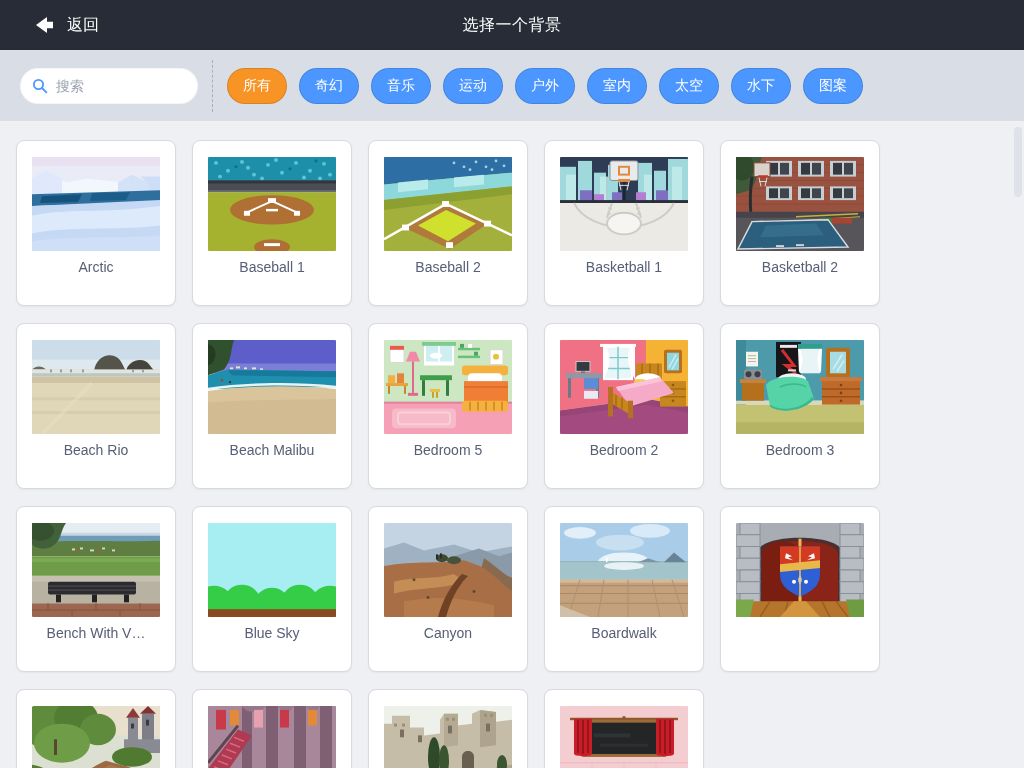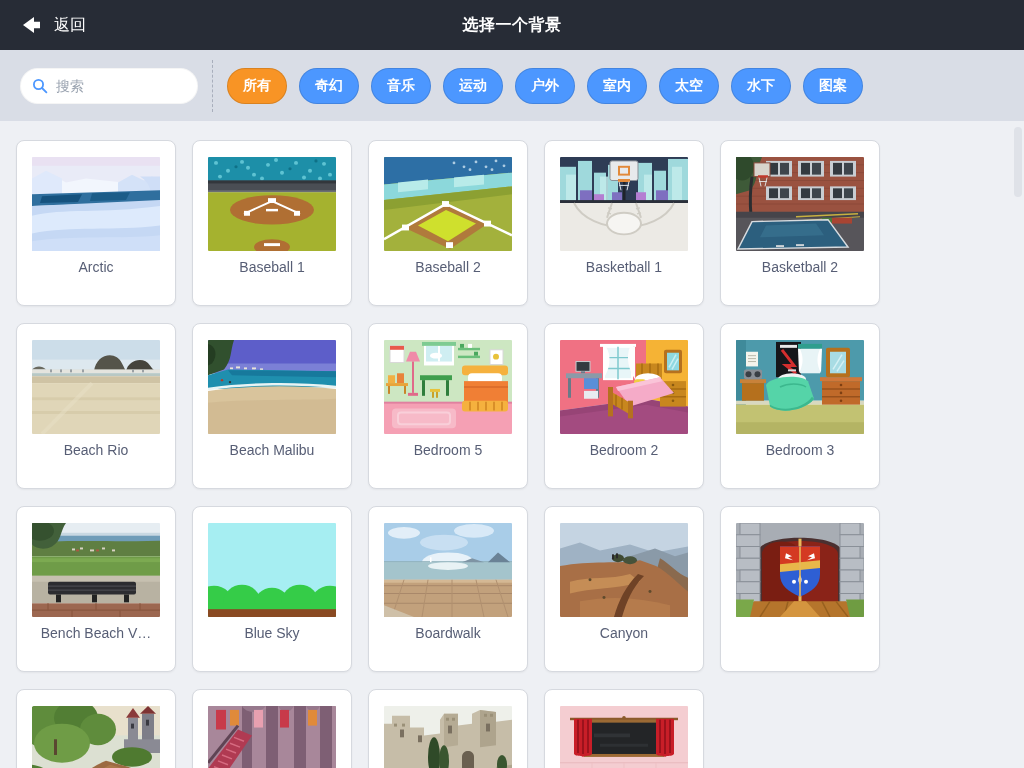--- a/index.html
+++ b/index.html
@@ -9,34 +9,34 @@
     --tag-blue:#4c97ff;
     --tag-active:#f89425;
     --label-text:#575e75;
   }
   *{margin:0;padding:0;box-sizing:border-box;}
   html,body{width:1024px;height:768px;overflow:hidden;}
   body{font-family:"Liberation Sans","DejaVu Sans",sans-serif;background:var(--content-bg);}
 
   
   .topbar{height:50px;background:var(--header-bg);display:flex;align-items:center;position:relative;color:#fff;}
-  .back-button{position:absolute;left:3px;top:0;height:100%;display:flex;align-items:center;gap:11px;padding:0 18px;cursor:pointer;}
+  .back-button{position:absolute;left:16px;top:0;height:100%;display:flex;align-items:center;gap:11px;padding:0 18px;cursor:pointer;}
   .back-button svg{display:block;}
   .back-label{font-size:16px;}
-  .page-title{margin:0 auto;font-size:16px;font-weight:bold;letter-spacing:.5px;}
+  .page-title{margin:0 auto;font-size:16px;font-weight:normal;letter-spacing:.5px;}
 
   
   .filterbar{height:71px;background:var(--filter-bg);display:flex;align-items:center;padding-left:20px;}
   .search-box{width:178px;height:36px;background:#fff;border-radius:18px;display:flex;align-items:center;padding:0 12px;gap:8px;flex:none;box-shadow:inset 0 0 0 1px rgba(0,0,0,0.04);}
   .search-box svg{flex:none;display:block;}
   .search-input{border:none;outline:none;background:transparent;font-size:14px;color:#575e75;width:100%;font-family:inherit;}
   .search-input::placeholder{color:#9aa3b0;}
   .filter-divider{height:52px;border-left:1px dashed #a8aebc;margin:0 14px;flex:none;}
   .tags{display:flex;gap:12px;align-items:center;}
-  .tag{height:36px;padding:0 15px;border-radius:18px;background:var(--tag-blue);color:#fff;font-size:14px;font-weight:bold;border:1px solid rgba(0,0,0,0.12);display:flex;align-items:center;cursor:pointer;font-family:inherit;white-space:nowrap;}
+  .tag{height:36px;padding:0 15px;border-radius:18px;background:var(--tag-blue);color:#fff;font-size:14px;font-weight:normal;border:1px solid rgba(0,0,0,0.12);display:flex;align-items:center;cursor:pointer;font-family:inherit;white-space:nowrap;}
   .tag.active{background:var(--tag-active);}
 
   
   .content{position:relative;height:647px;background:var(--content-bg);overflow:hidden;}
   .grid{display:grid;grid-template-columns:repeat(5,160px);column-gap:16px;row-gap:17px;padding:19px 0 0 16px;}
   .card{width:160px;height:166px;background:#fff;border:1px solid #d6d9df;border-radius:8px;box-shadow:0 1px 2px rgba(0,0,0,0.05);cursor:pointer;overflow:hidden;}
   .thumb{width:128px;height:94px;margin:16px auto 0;}
   .thumb svg{width:100%;height:100%;display:block;border-radius:1px;}
   .card-label{margin-top:8px;text-align:center;font-size:14px;color:var(--label-text);white-space:nowrap;overflow:hidden;text-overflow:ellipsis;padding:0 8px;}
 
@@ -481,41 +481,64 @@
             <rect y="82" width="128" height="14" fill="#9c6750"></rect>
             <path d="M0 89 H128" stroke="#8a573f" stroke-width="1.2"></path>
             <path d="M16 82 V89 M40 89 V96 M64 82 V89 M88 89 V96 M108 82 V89" stroke="#8a573f" stroke-width="1.2"></path>
             <rect x="16" y="60" width="88" height="13" rx="2" fill="#2c2c30"></rect>
             <path d="M16 64.5 H104 M16 68.5 H104" stroke="#48484e" stroke-width="1.3"></path>
             <rect x="24" y="73" width="5" height="8" fill="#222222"></rect>
             <rect x="60" y="73" width="5" height="8" fill="#222222"></rect>
             <rect x="92" y="73" width="5" height="8" fill="#222222"></rect>
           </svg>
         </div>
-    <div class="card-label">Bench Beach V…</div>
+    <div class="card-label">Bench With V…</div>
   </div>
 
   <div class="card">
     <div class="thumb">
           <svg viewBox="0 0 128 96" preserveAspectRatio="none">
             <rect width="128" height="96" fill="#a6eef2"></rect>
             <g fill="#35cc48">
               <circle cx="6" cy="84" r="20"></circle>
               <circle cx="34" cy="82" r="19"></circle>
               <circle cx="64" cy="84" r="18"></circle>
               <circle cx="92" cy="82" r="19"></circle>
               <circle cx="122" cy="84" r="20"></circle>
             </g>
             <rect y="82" width="128" height="8" fill="#35cc48"></rect>
             <rect y="88" width="128" height="8" fill="#8a4a22"></rect>
           </svg>
         </div>
     <div class="card-label">Blue Sky</div>
   </div>
 
+
+  <div class="card">
+    <div class="thumb">
+          <svg viewBox="0 0 128 96" preserveAspectRatio="none">
+            <rect width="128" height="34" fill="#c5d4e2"></rect>
+            <path d="M0 26 L20 20 L40 28 L70 22 L95 30 L128 24 V44 H0 Z" fill="#9fb2c4"></path>
+            <path d="M70 34 L95 26 L115 34 L128 30 V60 L70 60 Z" fill="#8a9aa8"></path>
+            <path d="M100 36 C110 42 118 52 128 56 V96 H84 Z" fill="#8a6a4e"></path>
+            <path d="M0 44 C30 38 60 42 80 38 L96 44 C110 52 120 64 128 70 V96 H0 Z" fill="#a86f46"></path>
+            <path d="M10 60 C30 54 50 58 70 52 L80 60 C60 68 30 66 10 72 Z" fill="#c89058" opacity=".9"></path>
+            <path d="M20 80 C50 74 80 76 110 84 L110 96 H20 Z" fill="#b87e4e" opacity=".8"></path>
+            <path d="M54 96 C58 80 66 64 78 52 L84 54 C72 66 66 82 62 96 Z" fill="#6f4226"></path>
+            <ellipse cx="58" cy="36" rx="6" ry="4" fill="#3f4a32"></ellipse>
+            <ellipse cx="70" cy="38" rx="7" ry="4" fill="#46523a"></ellipse>
+            <rect x="52" y="32" width="2" height="5" fill="#2a2a2a"></rect>
+            <rect x="56" y="31" width="2" height="5" fill="#2a2a2a"></rect>
+            <circle cx="30" cy="58" r="1.5" fill="#5f4a2c"></circle>
+            <circle cx="90" cy="70" r="1.5" fill="#5f4a2c"></circle>
+            <circle cx="44" cy="76" r="1.5" fill="#5f4a2c"></circle>
+          </svg>
+        </div>
+    <div class="card-label">Canyon</div>
+  </div>
 
   <div class="card">
     <div class="thumb">
           <svg viewBox="0 0 128 96" preserveAspectRatio="none">
             <rect width="128" height="42" fill="#a9cde8"></rect>
             <ellipse cx="20" cy="10" rx="16" ry="6" fill="#e8f2fa" opacity=".9"></ellipse>
             <ellipse cx="90" cy="8" rx="20" ry="7" fill="#ddecf8" opacity=".9"></ellipse>
             <ellipse cx="60" cy="20" rx="24" ry="8" fill="#cfe3f4" opacity=".8"></ellipse>
             <ellipse cx="64" cy="40" rx="26" ry="10" fill="#eef6fb" opacity=".9"></ellipse>
             <rect y="39" width="128" height="1.5" fill="#8fb0ba"></rect>
@@ -525,43 +548,20 @@
             <path d="M104 40 L114 30 L126 40 Z" fill="#6a8296"></path>
             <rect x="46" y="35" width="1.5" height="5" fill="#ffffff"></rect>
             <rect y="58" width="128" height="38" fill="#c2a17c"></rect>
             <rect y="58" width="128" height="3" fill="#d4b894"></rect>
             <path d="M0 64 H128 M0 72 H128 M0 82 H128" stroke="#a8886a" stroke-width="1"></path>
             <path d="M20 58 L8 96 M44 58 L38 96 M68 58 L68 96 M92 58 L100 96 M112 58 L124 96" stroke="#b0906f" stroke-width="1"></path>
             <path d="M0 84 L30 96 H0 Z" fill="#cfc0a8"></path>
           </svg>
         </div>
     <div class="card-label">Boardwalk</div>
-  </div>
-
-  <div class="card">
-    <div class="thumb">
-          <svg viewBox="0 0 128 96" preserveAspectRatio="none">
-            <rect width="128" height="34" fill="#c5d4e2"></rect>
-            <path d="M0 26 L20 20 L40 28 L70 22 L95 30 L128 24 V44 H0 Z" fill="#9fb2c4"></path>
-            <path d="M70 34 L95 26 L115 34 L128 30 V60 L70 60 Z" fill="#8a9aa8"></path>
-            <path d="M100 36 C110 42 118 52 128 56 V96 H84 Z" fill="#8a6a4e"></path>
-            <path d="M0 44 C30 38 60 42 80 38 L96 44 C110 52 120 64 128 70 V96 H0 Z" fill="#a86f46"></path>
-            <path d="M10 60 C30 54 50 58 70 52 L80 60 C60 68 30 66 10 72 Z" fill="#c89058" opacity=".9"></path>
-            <path d="M20 80 C50 74 80 76 110 84 L110 96 H20 Z" fill="#b87e4e" opacity=".8"></path>
-            <path d="M54 96 C58 80 66 64 78 52 L84 54 C72 66 66 82 62 96 Z" fill="#6f4226"></path>
-            <ellipse cx="58" cy="36" rx="6" ry="4" fill="#3f4a32"></ellipse>
-            <ellipse cx="70" cy="38" rx="7" ry="4" fill="#46523a"></ellipse>
-            <rect x="52" y="32" width="2" height="5" fill="#2a2a2a"></rect>
-            <rect x="56" y="31" width="2" height="5" fill="#2a2a2a"></rect>
-            <circle cx="30" cy="58" r="1.5" fill="#5f4a2c"></circle>
-            <circle cx="90" cy="70" r="1.5" fill="#5f4a2c"></circle>
-            <circle cx="44" cy="76" r="1.5" fill="#5f4a2c"></circle>
-          </svg>
-        </div>
-    <div class="card-label">Canyon</div>
   </div>
 
   <div class="card">
     <div class="thumb">
           <svg viewBox="0 0 128 96" preserveAspectRatio="none">
             <rect width="128" height="96" fill="#a8adb4"></rect>
             <path d="M22 96 V30 C22 10 106 10 106 30 V96 Z" fill="#4a3030"></path>
             <path d="M26 96 V32 C26 14 102 14 102 32 V96 Z" fill="#8a2318"></path>
             <path d="M26 96 V32 C26 16 62 14 63 30 V96 Z" fill="#7a1e12"></path>
             <g fill="#b8bdc4" stroke="#8a9098" stroke-width="1">

